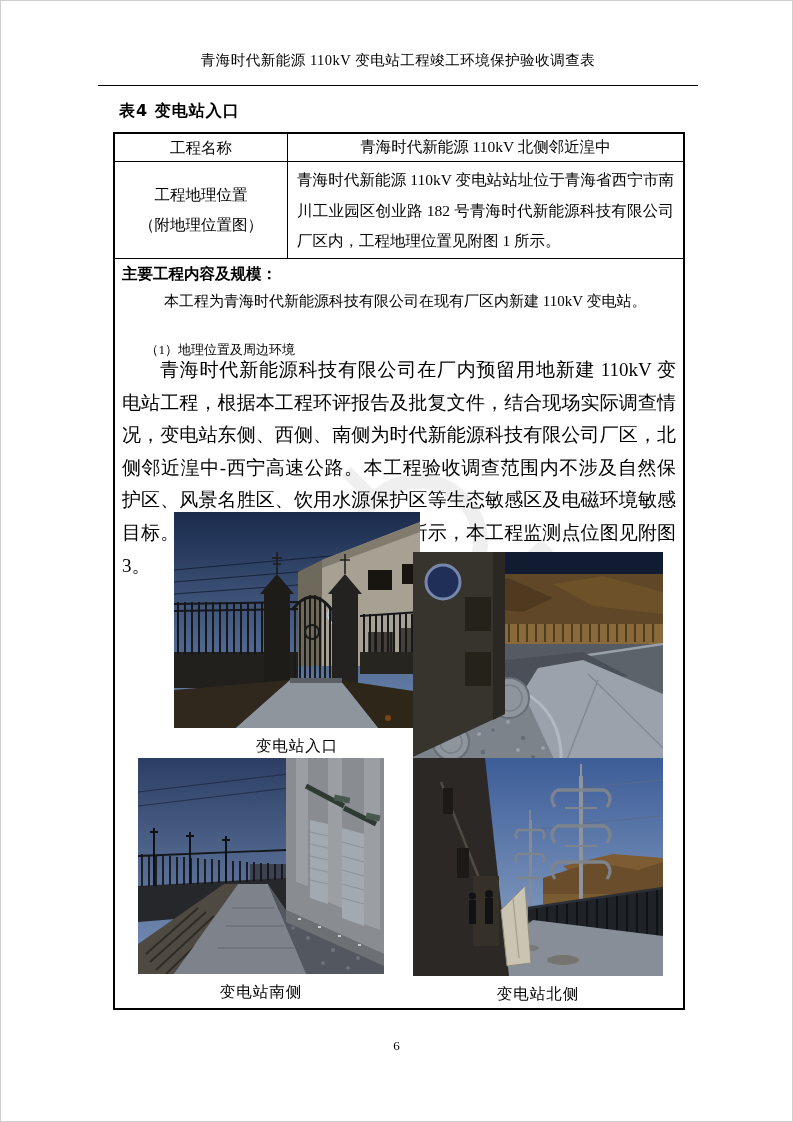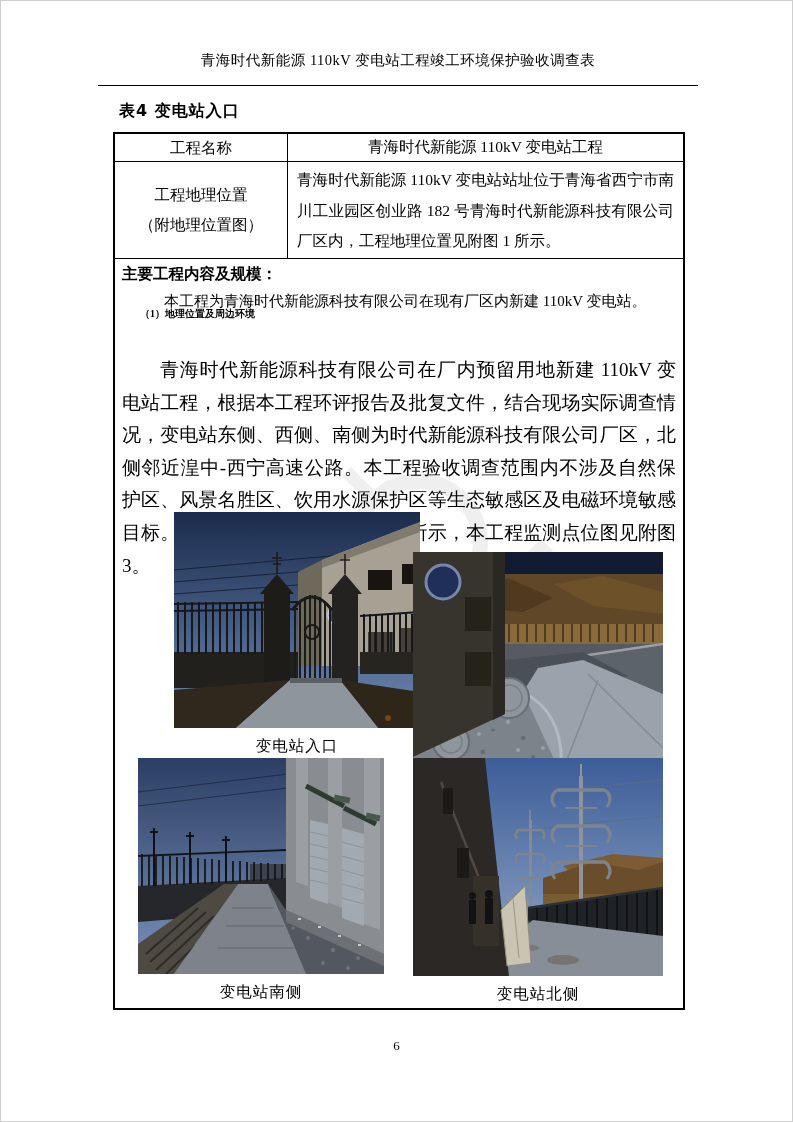--- a/index.html
+++ b/index.html
@@ -31,21 +31,21 @@
     line-height:30px;
   }
   .t-value-center { flex:1; display:flex; align-items:center; justify-content:center; font-size:15.5px; }
   .t-value-text { flex:1; padding:3px 9px; font-size:15.5px; line-height:30.5px; text-align:justify; }
   .t-main { position:relative; width:100%; height:751px; }
   .m-heading {
     position:absolute; top:5px; left:7px; font-size:15.5px; font-weight:bold;
     font-family:"DejaVu Sans","Liberation Sans",sans-serif;
   }
   .m-para1 { position:absolute; top:33px; left:19px; right:7px; font-size:15px; text-indent:2em; }
-  .m-sub   { position:absolute; top:48px; left:7px; right:7px; font-size:10px; text-indent:1.8em;font-weight:bold; }
+  .m-sub   { position:absolute; top:82px; left:7px; right:7px; font-size:13px; text-indent:1.8em; }
   .m-para2 {
     position:absolute; top:95px; left:7px; right:7px; font-size:19px;
     line-height:32.6px; text-indent:2em; text-align:justify;
   }
   .fig { position:absolute; margin:0; }
   .fig svg { display:block; }
   .fig figcaption { text-align:center; font-size:15.5px; margin-top:8px; letter-spacing:1px; }
   .watermark { position:absolute; left:290px; top:415px; width:300px; height:300px; z-index:0; opacity:.55; }
   .content-layer { position:relative; z-index:1; }
   .page-number { position:absolute; left:0; right:0; top:1037px; text-align:center; font-size:13px; }
@@ -67,21 +67,21 @@
   <div class="content-layer">
 
     <div class="page-header">青海时代新能源 110kV 变电站工程竣工环境保护验收调查表</div>
 
     <div class="table-caption">表4  变电站入口</div>
 
     <div class="doc-table">
 
       <div class="t-row t-row1">
         <div class="t-label">工程名称</div>
-        <div class="t-value-center">青海时代新能源 110kV 变电站工程</div>
+        <div class="t-value-center">青海时代新能源 110kV 北侧邻近湟中</div>
       </div>
 
       <div class="t-row t-row2">
         <div class="t-label">
           <span>工程地理位置</span>
           <span>（附地理位置图）</span>
         </div>
         <div class="t-value-text">青海时代新能源 110kV 变电站站址位于青海省西宁市南川工业园区创业路 182 号青海时代新能源科技有限公司厂区内，工程地理位置见附图 1 所示。</div>
       </div>
 

